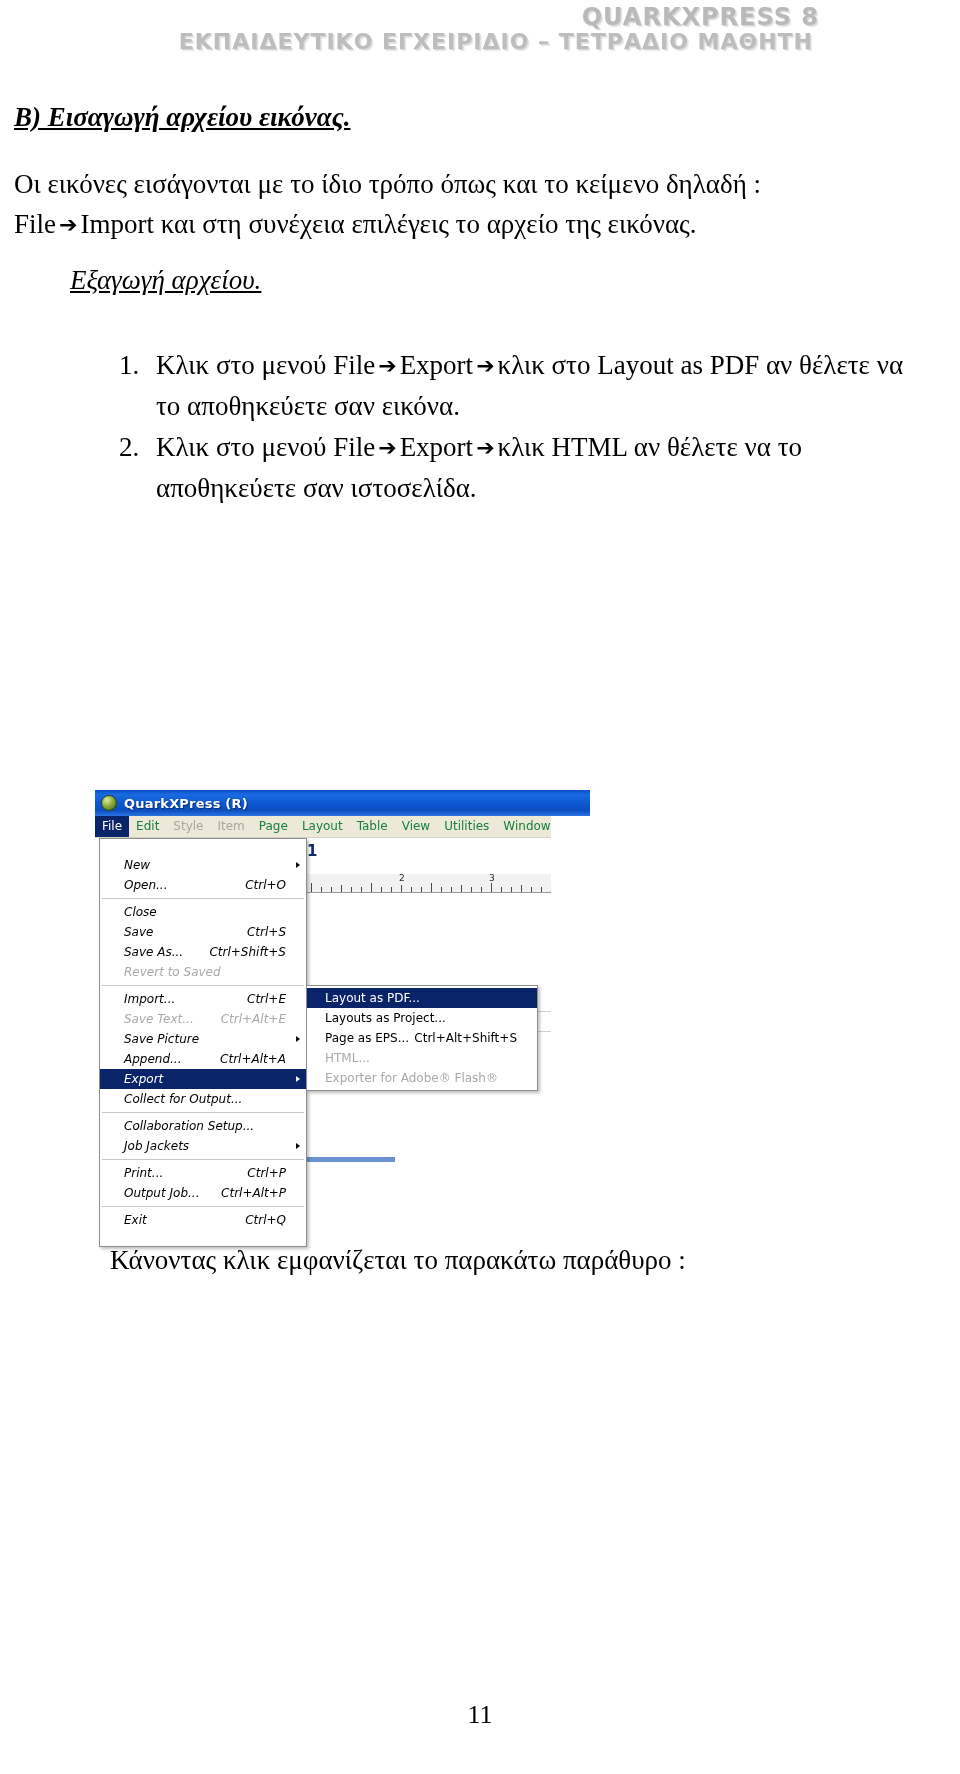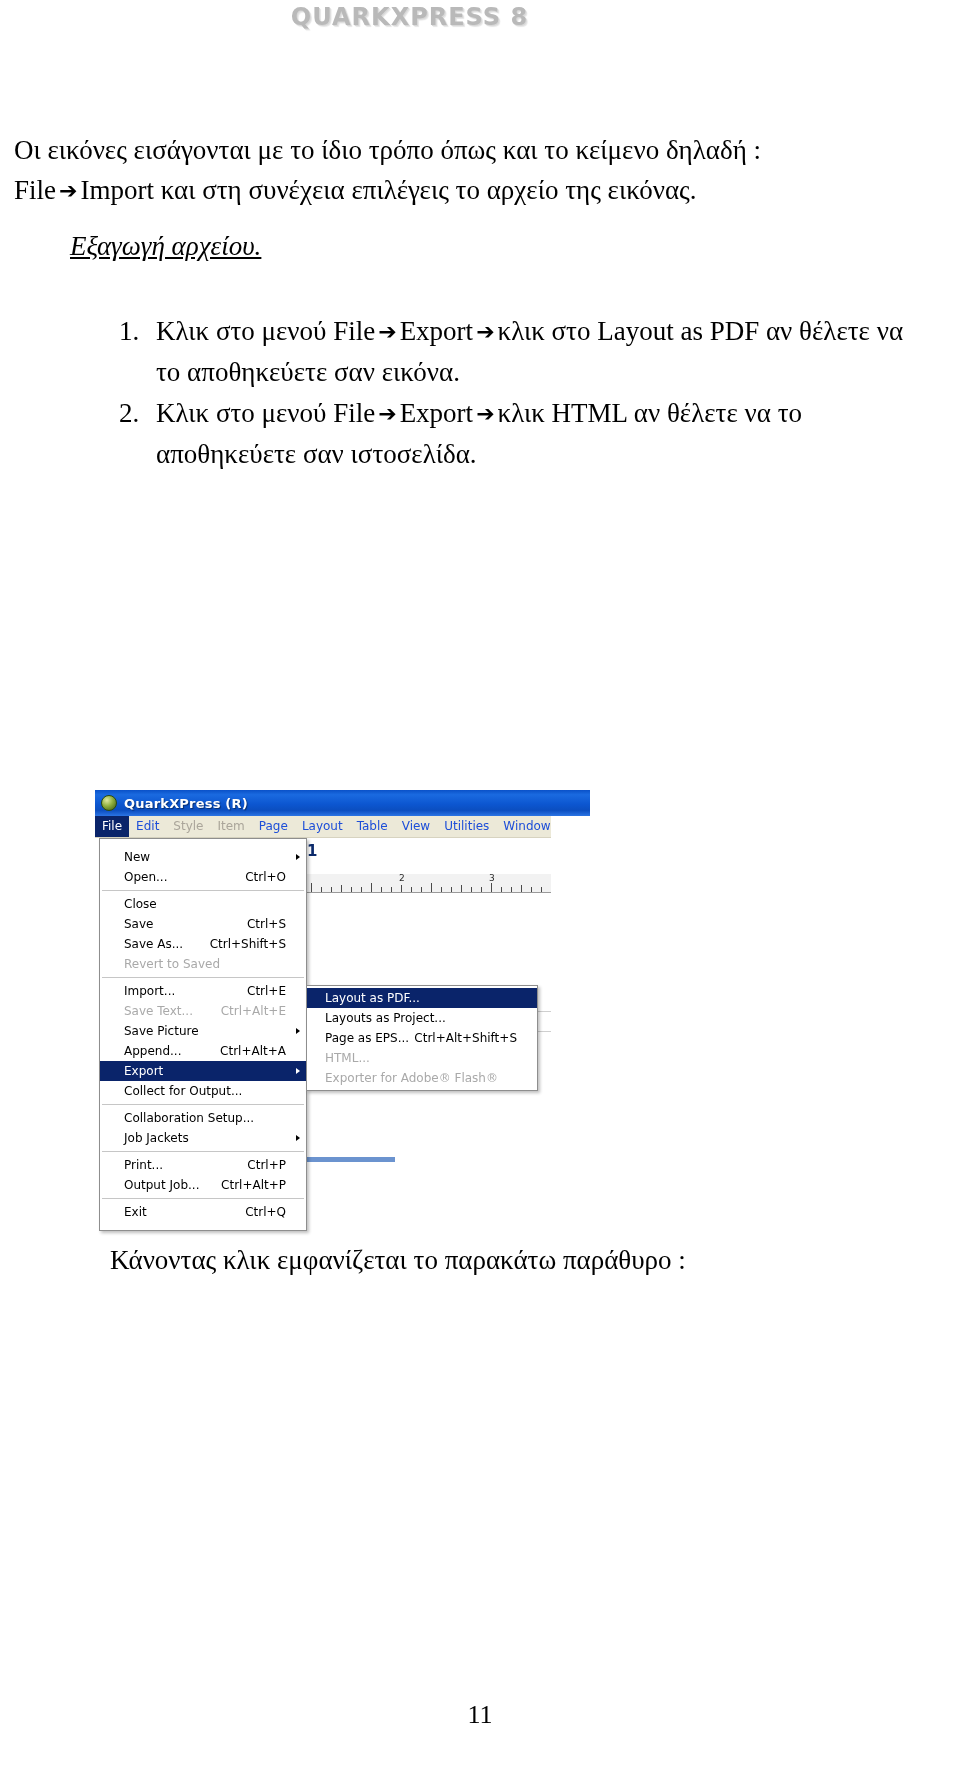--- a/index.html
+++ b/index.html
@@ -16,21 +16,21 @@
     overflow: hidden;
   }
 
   
   .page-header {
     position: absolute;
     top: 0;
     left: 0;
     width: 819px;
     height: 60px;
-    text-align: center;
+    text-align: right;
     box-sizing: border-box;
   }
   .hdr-line1 {
     font-family: "DejaVu Sans", sans-serif;
     font-weight: bold;
     font-size: 24px;
     letter-spacing: 1px;
     color: #b9b9b9;
     text-shadow: 1px 1px 0 #d8d8d8, 2px 2px 1px #e6e6e6;
     line-height: 26px;
@@ -167,21 +167,21 @@
     width: 456px;
     height: 22px;
     background: #ece9d8;
     border-bottom: 1px solid #d7d3c0;
     display: flex;
     align-items: center;
     box-sizing: border-box;
   }
   .menu-bar .mi {
     font-size: 12px;
-    color: #1d4ed8;
+    color: #15803d;
     padding: 3px 7px 4px 7px;
     line-height: 14px;
     white-space: nowrap;
   }
   .menu-bar .mi.disabled { color: #aaa59a; }
   .menu-bar .mi.active {
     background: #0a246a;
     color: #ffffff;
   }
 
@@ -255,22 +255,23 @@
   }
 
   
   .dropdown {
     position: absolute;
     left: 4px; top: 48px;
     width: 208px;
     background: #ffffff;
     border: 1px solid #8e8e8e;
     box-shadow: 2px 2px 3px rgba(0,0,0,0.25);
-    padding: 8px 0;
-    box-sizing: border-box;
+    padding: 16px 0;
+    box-sizing: border-box;
+    font-style: italic;
   }
   .mrow {
     position: relative;
     height: 20px;
     display: flex;
     align-items: center;
     padding: 0 4px 0 24px;
     font-size: 12px;
     color: #000000;
     box-sizing: border-box;
@@ -325,24 +326,28 @@
     text-align: center;
     font-size: 26px;
     font-family: "Liberation Serif", serif;
   }
 </style>
 </head>
 <body>
 
 <div class="page-header">
   <div class="hdr-line1">QUARKXPRESS 8</div>
+  <div class="hdr-line2">ΕΚΠΑΙΔΕΥΤΙΚΟ ΕΓΧΕΙΡΙΔΙΟ – ΤΕΤΡΑΔΙΟ ΜΑΘΗΤΗ</div>
 </div>
 
 <div class="content">
 
+  <div>
+    <span class="section-heading">Β) Εισαγωγή αρχείου εικόνας.</span>
+  </div>
 
   <div class="spacer-md"></div>
 
   <p class="para">
     <span>Οι εικόνες εισάγονται με το ίδιο τρόπο όπως και το κείμενο δηλαδή :</span>
   </p>
   <p class="para">
     <span>File</span><span class="arrow">➔</span><span>Import και στη συνέχεια επιλέγεις το αρχείο της εικόνας.</span>
   </p>
 

